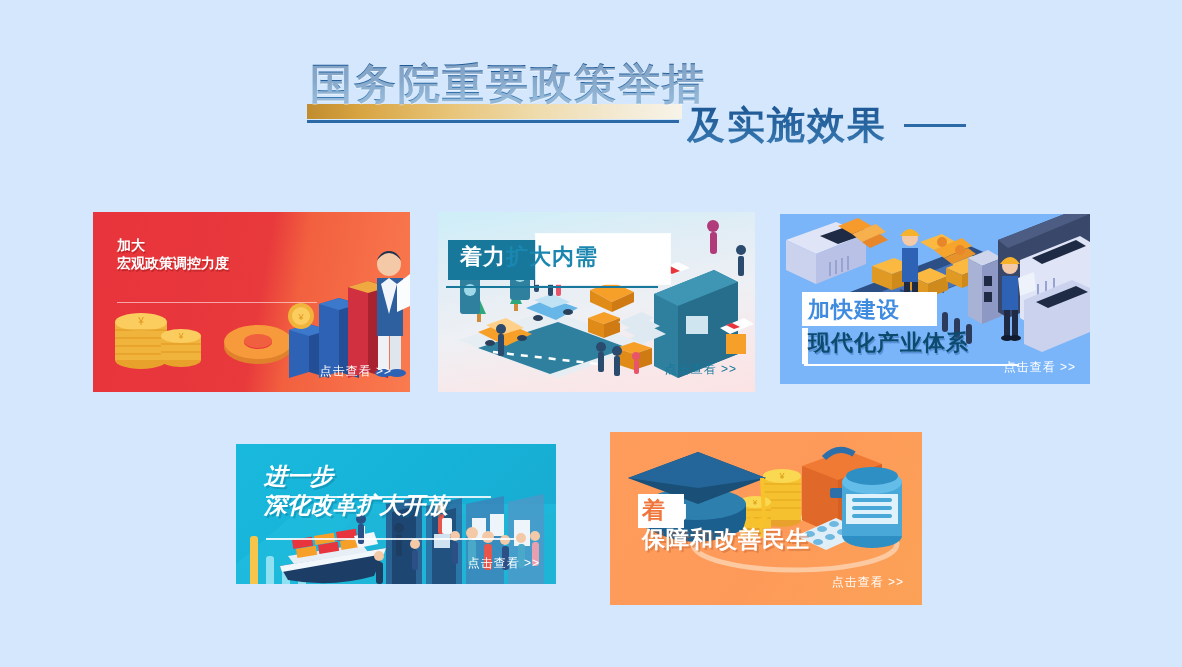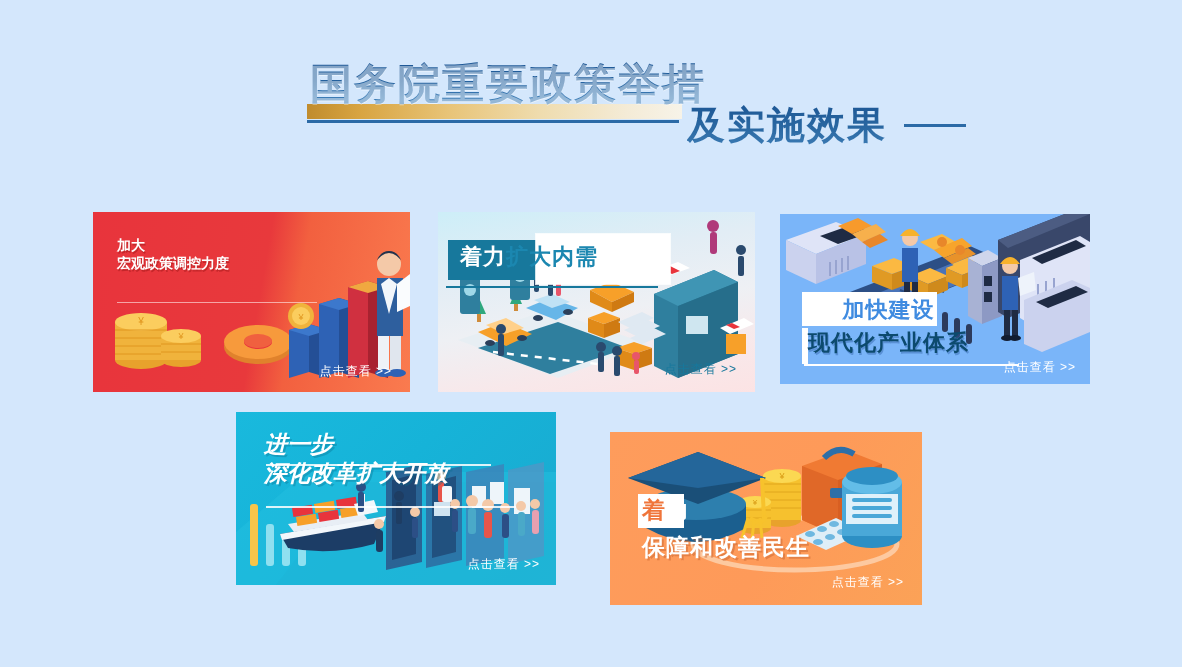--- a/index.html
+++ b/index.html
@@ -82,43 +82,43 @@
   #card-2 .card-title{left:22px;top:31px;font-size:22px;color:#fff;letter-spacing:1px;}
   #card-2 .card-title .seg2{color:#1b87b0;}
   #card-2 .rule{position:absolute;left:8px;top:74px;width:212px;height:2px;background:#17789c;z-index:6;}
   #card-2 .cta{right:18px;bottom:14px;color:#17789c;}
 
   
   #card-3{left:780px;top:214px;width:310px;height:170px;background:#7ab5f9;}
   #card-3 .box-a{position:absolute;left:22px;top:78px;width:135px;height:34px;background:#fff;z-index:5;}
   #card-3 .box-b{position:absolute;left:22px;top:114px;width:6px;height:36px;background:#fff;z-index:5;}
   #card-3 .card-title{left:28px;top:82px;font-size:22px;letter-spacing:1px;}
-  #card-3 .card-title .l1{color:#3f8be0;display:block;text-align:center;}
+  #card-3 .card-title .l1{color:#3f8be0;display:block;}
   #card-3 .card-title .l2{color:#0c4a6e;display:block;margin-top:5px;text-shadow:1px 2px 0 rgba(40,90,160,.4);}
   #card-3 .rule{position:absolute;left:24px;top:150px;width:215px;height:2px;background:#fff;z-index:6;}
   #card-3 .cta{right:14px;bottom:8px;}
 
   
-  #card-4{left:236px;top:412px;width:320px;height:173px;
+  #card-4{left:236px;top:444px;width:320px;height:140px;
     background:linear-gradient(135deg,#19b9dd 0%,#16b3d8 45%,#1aa9cf 100%);}
   #card-4 .card-title{left:28px;top:18px;color:#fff;font-size:23px;font-style:italic;
     text-shadow:2px 2px 0 rgba(10,110,140,.35);}
   #card-4 .rule{position:absolute;left:30px;top:52px;width:225px;height:2px;background:rgba(255,255,255,.85);z-index:6;}
   #card-4 .rule2{position:absolute;left:30px;top:94px;width:250px;height:2px;background:rgba(255,255,255,.85);z-index:6;}
   #card-4 .cta{right:16px;bottom:12px;}
 
   
   #card-5{left:610px;top:432px;width:312px;height:173px;
     background:linear-gradient(120deg,#fe9c5c 0%,#fe9a59 55%,#fba257 100%);}
   #card-5 .tag-box{position:absolute;left:28px;top:62px;width:46px;height:34px;background:#fff;z-index:5;}
   #card-5 .card-title{left:32px;top:64px;font-size:23px;letter-spacing:1px;}
   #card-5 .card-title .l1{display:block;}
   #card-5 .card-title .l1 .a{color:#f0753a;}
   #card-5 .card-title .l1 .b{color:#fff;}
-  #card-5 .card-title .l2{display:block;color:#fff;margin-top:8px;
+  #card-5 .card-title .l2{display:block;color:#fff;
     text-shadow:2px 2px 0 rgba(190,90,40,.4);}
   #card-5 .cta{right:18px;bottom:14px;}
 
   
   .ill{position:absolute;z-index:1;}
 </style>
 </head>
 <body>
 
 <div id="page-header">

